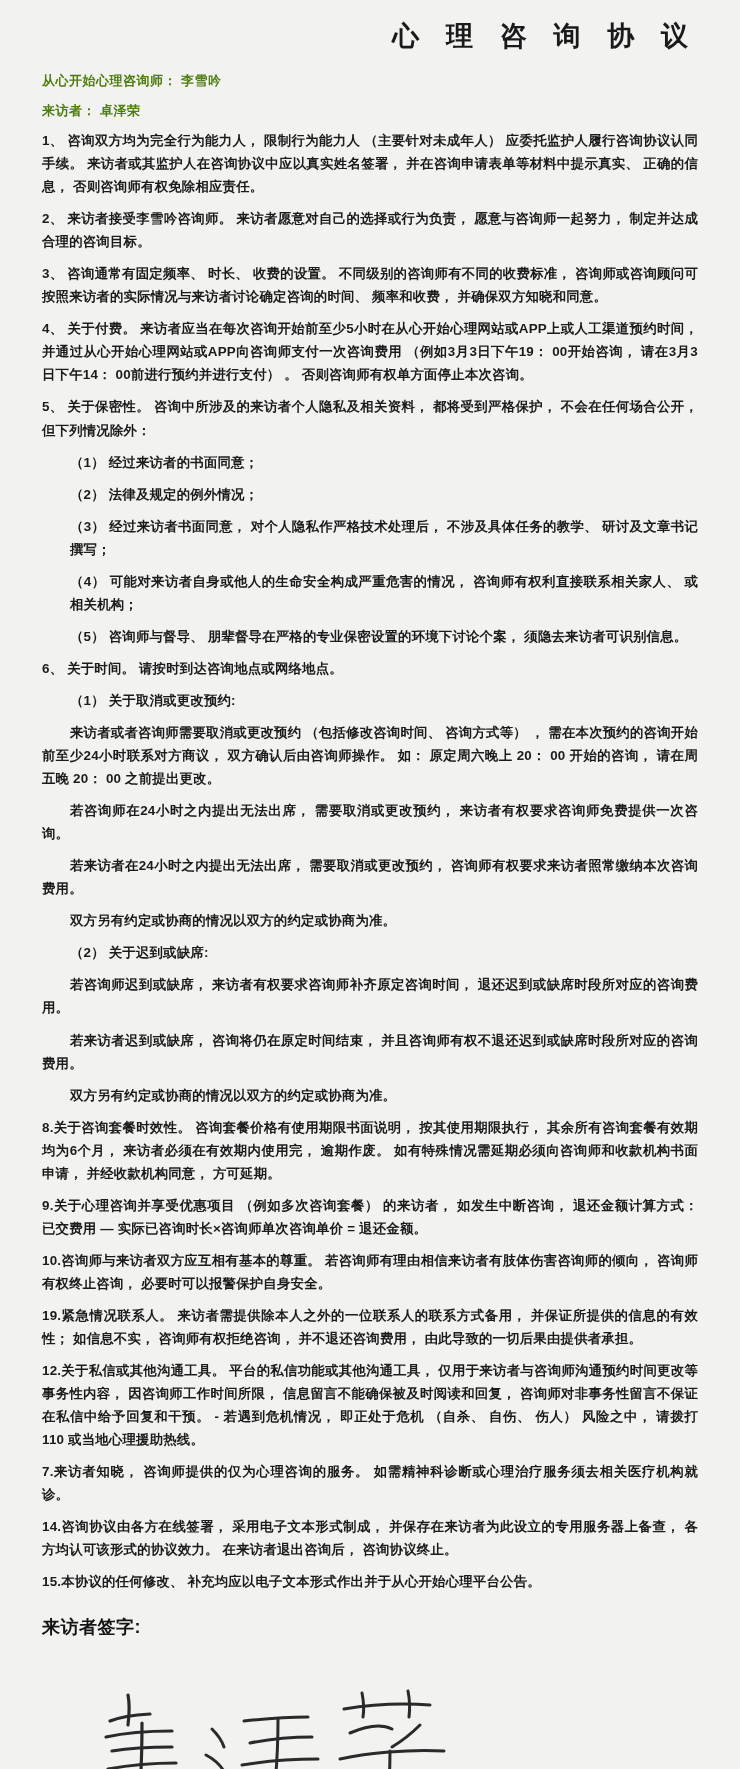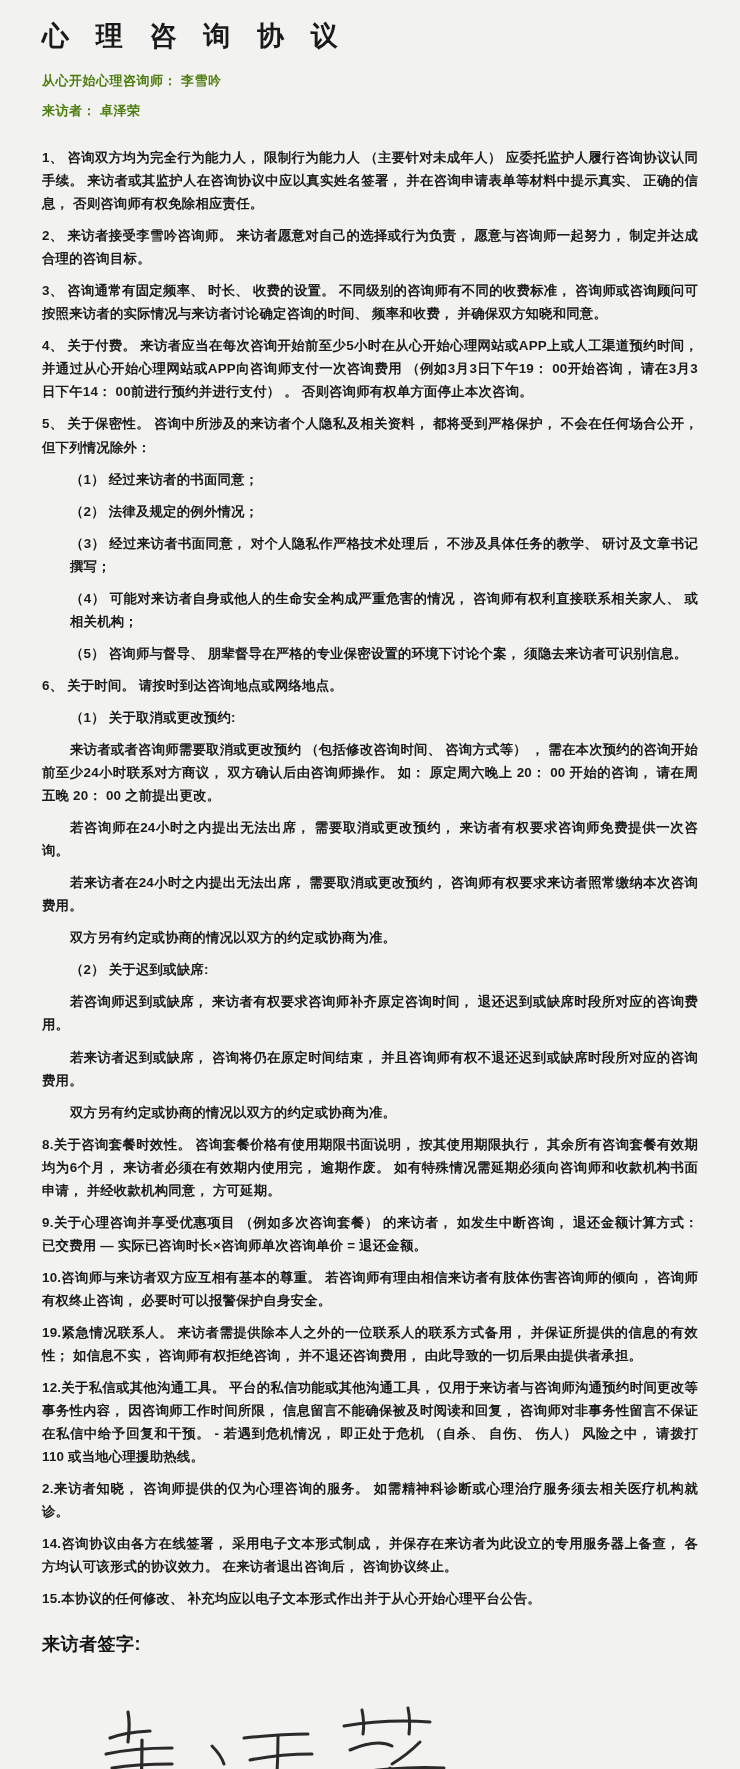--- a/index.html
+++ b/index.html
@@ -13,37 +13,37 @@
   }
   .page {
     position: relative;
     width: 740px;
     min-height: 1769px;
     background: #f2f2f0;
     box-sizing: border-box;
     padding: 10px 42px 20px 42px;
   }
   .doc-title {
-    text-align: left;
+    text-align: right;
     font-size: 27px;
     font-weight: bold;
     letter-spacing: 10px;
     color: #1a1a1a;
     margin: 8px 0 18px 0;
     font-family: "Liberation Serif", "DejaVu Serif", serif;
   }
   .party-line {
     font-size: 13px;
     font-weight: bold;
     color: #4d7c0f;
     margin: 0 0 12px 0;
     letter-spacing: 0.5px;
   }
   .party-line.second {
-    margin-bottom: 26px;
+    margin-bottom: 9px;
   }
   .clause {
     font-size: 13.4px;
     line-height: 1.72;
     color: #1b1b1b;
     margin: 0 0 9px 0;
     text-align: justify;
     letter-spacing: 0.2px;
     font-weight: bold;
   }
@@ -102,21 +102,21 @@
   <p class="clause sub">（2） 关于迟到或缺席:</p>
   <p class="clause indent1">若咨询师迟到或缺席， 来访者有权要求咨询师补齐原定咨询时间， 退还迟到或缺席时段所对应的咨询费用。</p>
   <p class="clause indent1">若来访者迟到或缺席， 咨询将仍在原定时间结束， 并且咨询师有权不退还迟到或缺席时段所对应的咨询费用。</p>
   <p class="clause indent1">双方另有约定或协商的情况以双方的约定或协商为准。</p>
 
   <p class="clause">8.关于咨询套餐时效性。 咨询套餐价格有使用期限书面说明， 按其使用期限执行， 其余所有咨询套餐有效期均为6个月， 来访者必须在有效期内使用完， 逾期作废。 如有特殊情况需延期必须向咨询师和收款机构书面申请， 并经收款机构同意， 方可延期。</p>
   <p class="clause">9.关于心理咨询并享受优惠项目 （例如多次咨询套餐） 的来访者， 如发生中断咨询， 退还金额计算方式： 已交费用 — 实际已咨询时长×咨询师单次咨询单价 = 退还金额。</p>
   <p class="clause">10.咨询师与来访者双方应互相有基本的尊重。 若咨询师有理由相信来访者有肢体伤害咨询师的倾向， 咨询师有权终止咨询， 必要时可以报警保护自身安全。</p>
   <p class="clause">19.紧急情况联系人。 来访者需提供除本人之外的一位联系人的联系方式备用， 并保证所提供的信息的有效性； 如信息不实， 咨询师有权拒绝咨询， 并不退还咨询费用， 由此导致的一切后果由提供者承担。</p>
   <p class="clause">12.关于私信或其他沟通工具。 平台的私信功能或其他沟通工具， 仅用于来访者与咨询师沟通预约时间更改等事务性内容， 因咨询师工作时间所限， 信息留言不能确保被及时阅读和回复， 咨询师对非事务性留言不保证在私信中给予回复和干预。 - 若遇到危机情况， 即正处于危机 （自杀、 自伤、 伤人） 风险之中， 请拨打 110 或当地心理援助热线。</p>
-  <p class="clause">2.来访者知晓， 咨询师提供的仅为心理咨询的服务。 如需精神科诊断或心理治疗服务须去相关医疗机构就诊。</p>
+  <p class="clause">7.来访者知晓， 咨询师提供的仅为心理咨询的服务。 如需精神科诊断或心理治疗服务须去相关医疗机构就诊。</p>
   <p class="clause">14.咨询协议由各方在线签署， 采用电子文本形式制成， 并保存在来访者为此设立的专用服务器上备查， 各方均认可该形式的协议效力。 在来访者退出咨询后， 咨询协议终止。</p>
   <p class="clause">15.本协议的任何修改、 补充均应以电子文本形式作出并于从心开始心理平台公告。</p>
 
   <div class="sign-label">来访者签字:</div>
 
   <div class="signature-area">
     <svg class="signature-svg" width="420" height="190" viewBox="0 0 420 190">
       <g fill="none" stroke="#2a2a2a" stroke-width="3.2" stroke-linecap="round" stroke-linejoin="round">
 
         <path d="M38 62 C48 58, 62 56, 78 55"></path>

